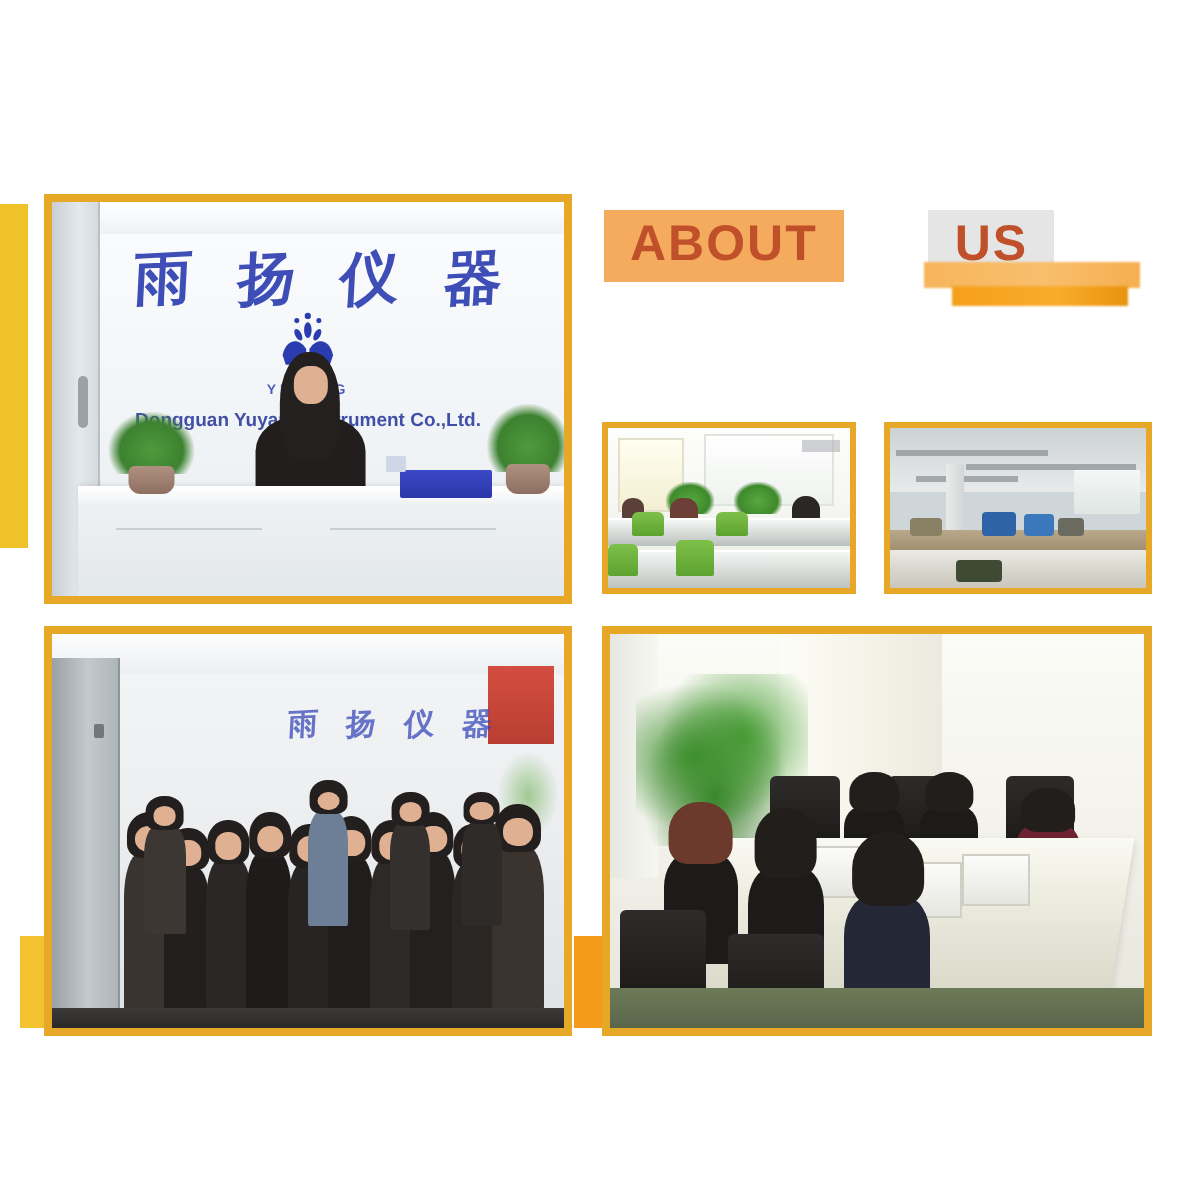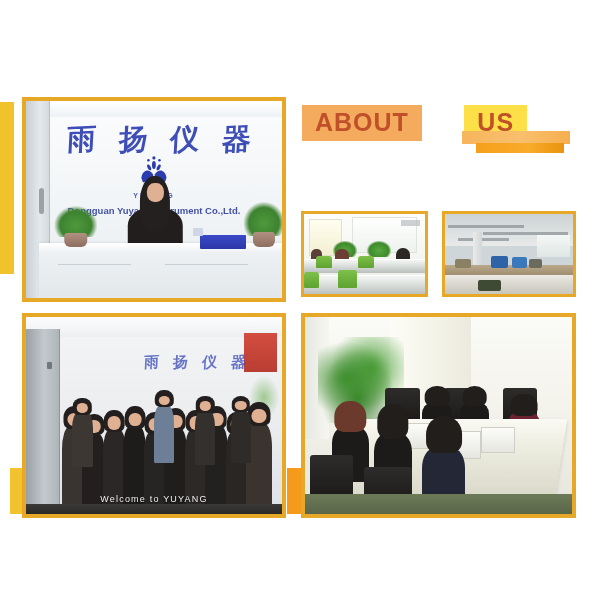--- a/index.html
+++ b/index.html
@@ -161,21 +161,21 @@
     background: #f5ab5e;
     color: #c0502a;
     font-size: 25px;
     font-weight: 700;
     letter-spacing: 1px;
     padding: 5px 13px 6px 13px;
     line-height: 1;
     display: inline-block;
   }
   .about-row2 {
-    background: #fde047;
+    background: #e5e5e5;
     color: #c0502a;
     font-size: 25px;
     font-weight: 700;
     letter-spacing: 1px;
     padding: 5px 13px 8px 13px;
     line-height: 1;
     display: inline-block;
     margin-left: 38px;
     margin-top: -1px;
   }
@@ -599,21 +599,20 @@
             <div class="hair"></div>
         </div>
         <div class="gp-p" style="left:80%;bottom:26%;width:8%;height:33%;">
           <div class="b" style="background:#2e2b29;"></div>
           <div class="h"></div>
             <div class="hair"></div>
         </div>
       </div>
 
       <div class="gp-floor"></div>
-      <div class="gp-caption">Welcome  to  YUYANG</div>
     </div>
   </div>
 
   <div class="photo-frame" id="meeting">
     <div class="photo-inner">
       <div class="mt-wall"></div>
       <div class="mt-winL"></div>
       <div class="mt-curtain"></div>
       <div class="mt-palm"></div>
 

